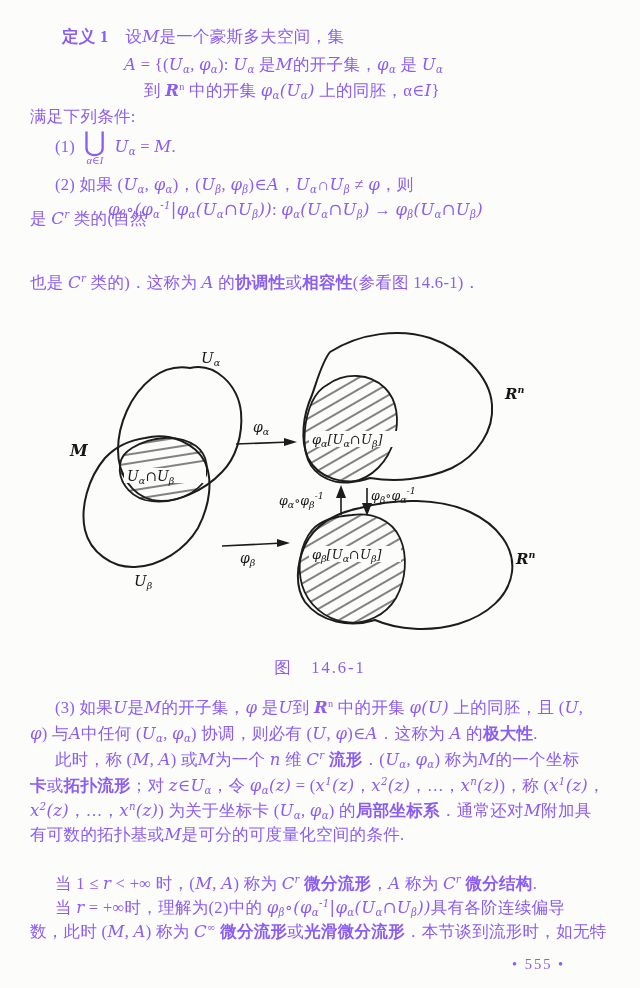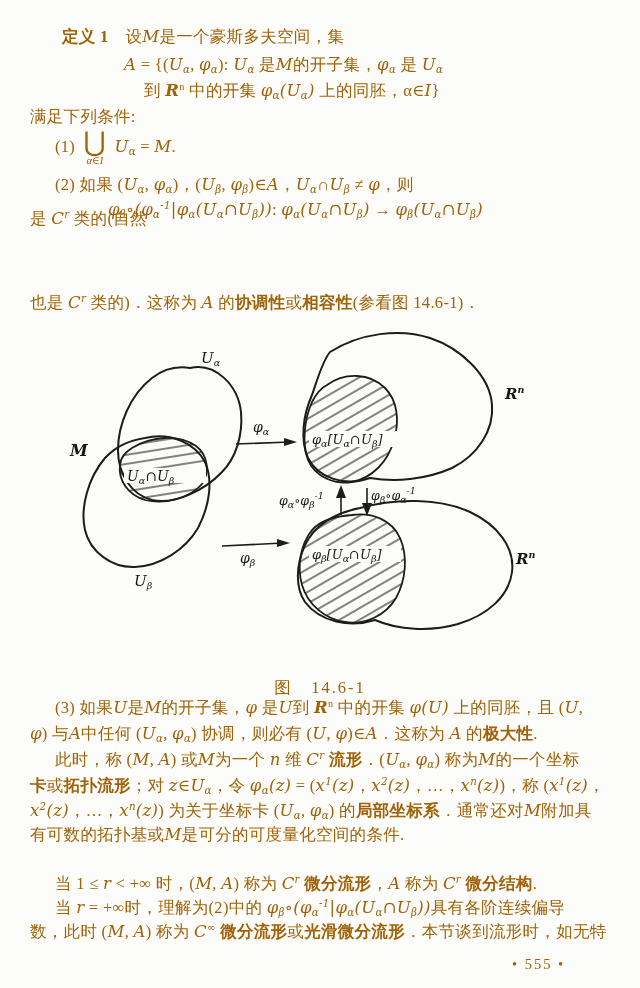--- a/index.html
+++ b/index.html
@@ -1,36 +1,36 @@
 <!DOCTYPE html>
 <html><head>
 <meta charset="utf-8">
 <style>
   html,body{margin:0;padding:0;background:#e8e8e4;}
   .page{
     position:relative;width:640px;height:988px;margin:0 auto;
-    background:#fcfcfa;color:#a16207;overflow:hidden;
+    background:#fcfcfa;color:#8b5cf6;overflow:hidden;
     font-family:"Liberation Serif","DejaVu Serif",serif;
   }
   .line{
     position:absolute;font-size:16.5px;line-height:22px;white-space:nowrap;
     letter-spacing:0.3px;
   }
   .line i{font-family:"DejaVu Serif",serif;font-style:italic;}
   .line b{font-weight:bold;}
   .line sub{font-size:0.62em;vertical-align:-0.25em;line-height:0;}
   .line sup{font-size:0.62em;vertical-align:0.55em;line-height:0;}
   .bigop{
     display:inline-flex;flex-direction:column;align-items:center;
     vertical-align:middle;margin:0 4px;line-height:1;
   }
   .bigop .op{font-size:27px;line-height:0.95;}
   .bigop .lim{font-size:10.5px;font-style:italic;letter-spacing:0;text-align:center;}
   .caption{position:absolute;left:0;width:640px;text-align:center;
-    font-size:16.5px;letter-spacing:2px;margin-top:20px;}
+    font-size:16.5px;letter-spacing:2px;}
   .pagenum{position:absolute;font-size:14.5px;letter-spacing:2px;}
   .fig{position:absolute;left:0;top:325px;}
   .fig text{font-family:"DejaVu Serif",serif;font-style:italic;fill:#161616;}
   .fig .bold{font-weight:bold;}
   .fig path.blob{fill:none;stroke:#1c1c1c;stroke-width:2;stroke-linejoin:round;}
   .fig path.hatched{stroke:#1c1c1c;stroke-width:1.8;stroke-linejoin:round;}
   .fig line.arrow{stroke:#1c1c1c;stroke-width:1.6;}
   .fig polygon.head{fill:#1c1c1c;}
   .fig rect.knockout{fill:#fcfcfa;}
 </style>
@@ -47,21 +47,21 @@
   <div class="line" style="left:55px;top:130px">
     <span>(1) </span><span class="bigop">
         <span class="op">⋃</span>
         <span class="lim">α∈I</span>
       </span><span> <i>U<sub>α</sub></i> = <i>M</i>.</span>
   </div>
 
   <div class="line" style="left:55px;top:174px">(2) 如果 (<i>U<sub>α</sub></i>, <i>φ<sub>α</sub></i>)，(<i>U<sub>β</sub></i>, <i>φ<sub>β</sub></i>)∈<i>A</i>，<i>U<sub>α</sub></i>∩<i>U<sub>β</sub></i> ≠ <i>φ</i>，则</div>
   <div class="line" style="left:108px;top:199px"><i>φ<sub>β</sub>∘(φ<sub>α</sub><sup>-1</sup>|φ<sub>α</sub>(U<sub>α</sub>∩U<sub>β</sub>))</i>: <i>φ<sub>α</sub>(U<sub>α</sub>∩U<sub>β</sub>)</i> → <i>φ<sub>β</sub>(U<sub>α</sub>∩U<sub>β</sub>)</i></div>
   <div class="line" style="left:30px;top:208px">是 <i>C<sup>r</sup></i> 类的(自然</div>
-  <div class="line" style="left:30px;top:292px">也是 <i>C<sup>r</sup></i> 类的)．这称为 <i>A</i> 的<b>协调性</b>或<b>相容性</b>(参看图 14.6-1)．</div>
+  <div class="line" style="left:30px;top:272px">也是 <i>C<sup>r</sup></i> 类的)．这称为 <i>A</i> 的<b>协调性</b>或<b>相容性</b>(参看图 14.6-1)．</div>
 
   <svg class="fig" width="640" height="332" viewBox="0 0 640 332">
     <defs>
       <pattern id="hatchL" width="10" height="9" patternUnits="userSpaceOnUse" patternTransform="rotate(-9)">
         <line x1="0" y1="4" x2="10" y2="4" stroke="#1c1c1c" stroke-width="1.1"></line>
       </pattern>
       <pattern id="hatchR" width="12" height="10" patternUnits="userSpaceOnUse" patternTransform="rotate(-30)">
         <line x1="0" y1="5" x2="12" y2="5" stroke="#1c1c1c" stroke-width="1.1"></line>
       </pattern>
     </defs>

